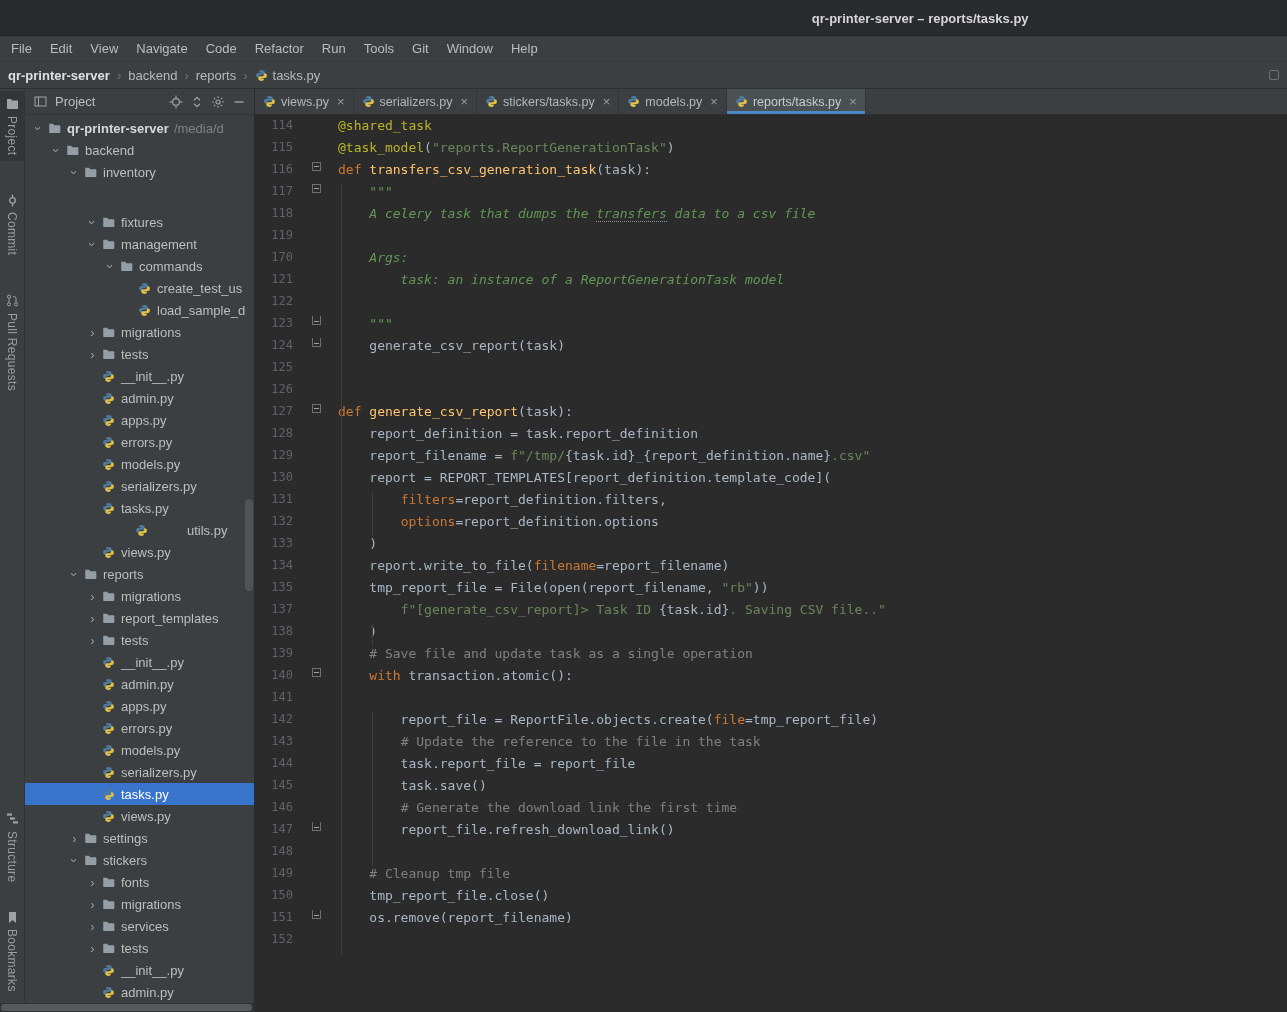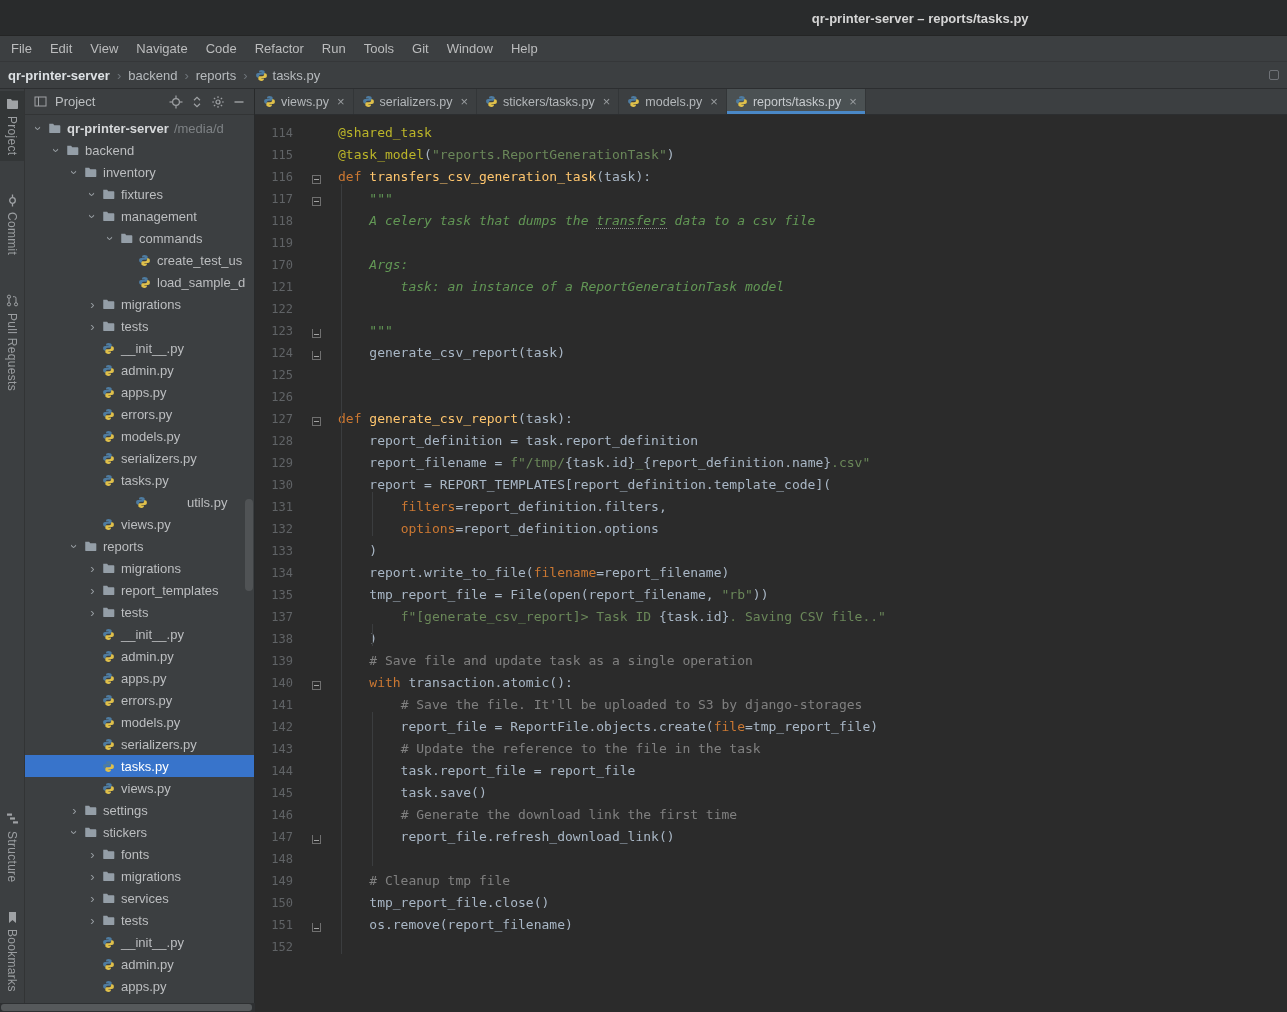--- a/index.html
+++ b/index.html
@@ -64,21 +64,21 @@
   .tabs{height:26px;min-height:26px;background:#3c3f41;display:flex;border-bottom:1px solid #2c2e30}
   .tab{display:flex;align-items:center;gap:5px;padding:0 8px;font-size:12.5px;color:#b3b7ba;
     border-right:1px solid #333638;position:relative;cursor:default;white-space:nowrap}
   .tab.active{background:#4b5153;color:#c7cbce}
   .tab.active::after{content:"";position:absolute;left:0;right:0;bottom:0;height:3px;background:#4a88c7}
   .tab-icon{display:flex;align-items:center}
   .tab-close{color:#9a9ea1;font-size:13px;margin-left:3px;line-height:1}
 
   .editor{flex:1;position:relative;overflow:hidden;padding-top:3px;
     font-family:"DejaVu Sans Mono","Liberation Mono",monospace}
-  .eline{display:flex;height:22px;align-items:flex-end}
+  .eline{display:flex;height:22px;align-items:flex-start}
   .ln{width:42px;min-width:42px;text-align:right;color:#606366;font-size:12px;padding-right:4px}
   .foldcol{width:38px;min-width:38px;display:flex;justify-content:center;align-items:center}
   .fold-start{width:9px;height:9px;border:1px solid #6f6f6f;position:relative}
   .fold-start::after{content:"";position:absolute;left:1px;right:1px;top:3px;height:1px;background:#a2a2a2}
   .fold-end{width:9px;height:9px;border:1px solid #6f6f6f;border-top:none;position:relative}
   .fold-end::after{content:"";position:absolute;left:1px;right:1px;bottom:2px;height:1px;background:#a2a2a2}
   .code{white-space:pre;font-size:13px;color:#a9b7c6;padding-left:3px}
 
   .t-d{color:#a9b7c6}
   .t-k{color:#cc7832}
@@ -266,21 +266,21 @@
         </div>
         <div class="tree-row" style="padding-left: 42px;">
           <span class="chevron open">›</span>
           <span class="node-icon">
             <svg width="13" height="12" viewBox="0 0 14 13">
               <path fill="#9da8b2" opacity="0.9" d="M1.5 2h4l1.2 1.6h5.8c.4 0 .8.3.8.8V11c0 .6-.4 1-1 1h-10c-.6 0-1-.4-1-1V2z"></path>
             </svg>
           </span>
           <span class="node-label">inventory</span>
         </div>
-        <div class="tree-row" style="padding-left: 60px;">
+        <div class="tree-row" style="padding-left: 60px; margin-top: 28px;">
           <span class="chevron open">›</span>
           <span class="node-icon">
             <svg width="13" height="12" viewBox="0 0 14 13">
               <path fill="#9da8b2" opacity="0.9" d="M1.5 2h4l1.2 1.6h5.8c.4 0 .8.3.8.8V11c0 .6-.4 1-1 1h-10c-.6 0-1-.4-1-1V2z"></path>
             </svg>
           </span>
           <span class="node-label">fixtures</span>
         </div>
         <div class="tree-row" style="padding-left: 60px;">
           <span class="chevron open">›</span>
@@ -835,21 +835,21 @@
           <div class="eline">
             <span class="ln">140</span>
             <span class="foldcol">
               <span class="fold-start"></span>
             </span>
             <span class="code"><span class="t-d">    </span><span class="t-k">with</span><span class="t-d"> transaction.atomic():</span></span>
           </div>
           <div class="eline">
             <span class="ln">141</span>
             <span class="foldcol"></span>
-            <span class="code"><span class="t-d">        </span><span class="t-c"># Save the file. It'll be uploaded to S3 by django-storages</span></span>
+            <span class="code"><span class="t-d">        </span></span>
           </div>
           <div class="eline">
             <span class="ln">142</span>
             <span class="foldcol"></span>
             <span class="code"><span class="t-d">        report_file = ReportFile.objects.create(</span><span class="t-kw">file</span><span class="t-d">=tmp_report_file)</span></span>
           </div>
           <div class="eline">
             <span class="ln">143</span>
             <span class="foldcol"></span>
             <span class="code"><span class="t-d">        </span><span class="t-c"># Update the reference to the file in the task</span></span>

